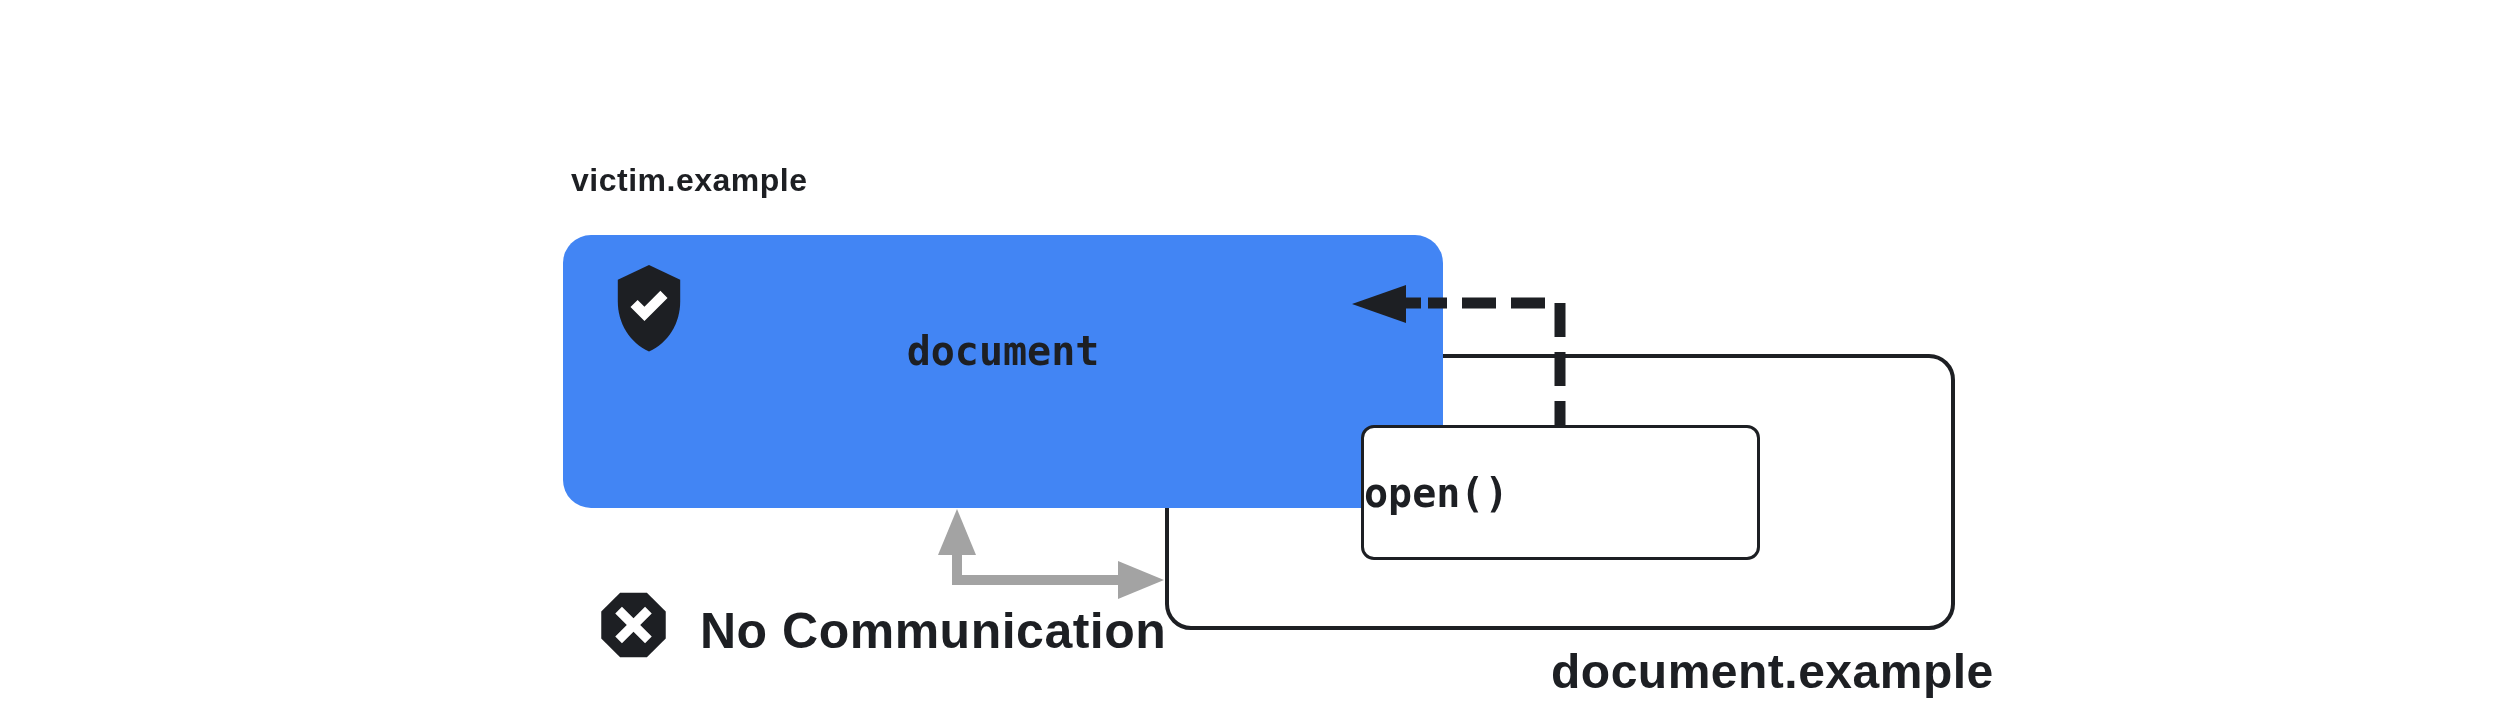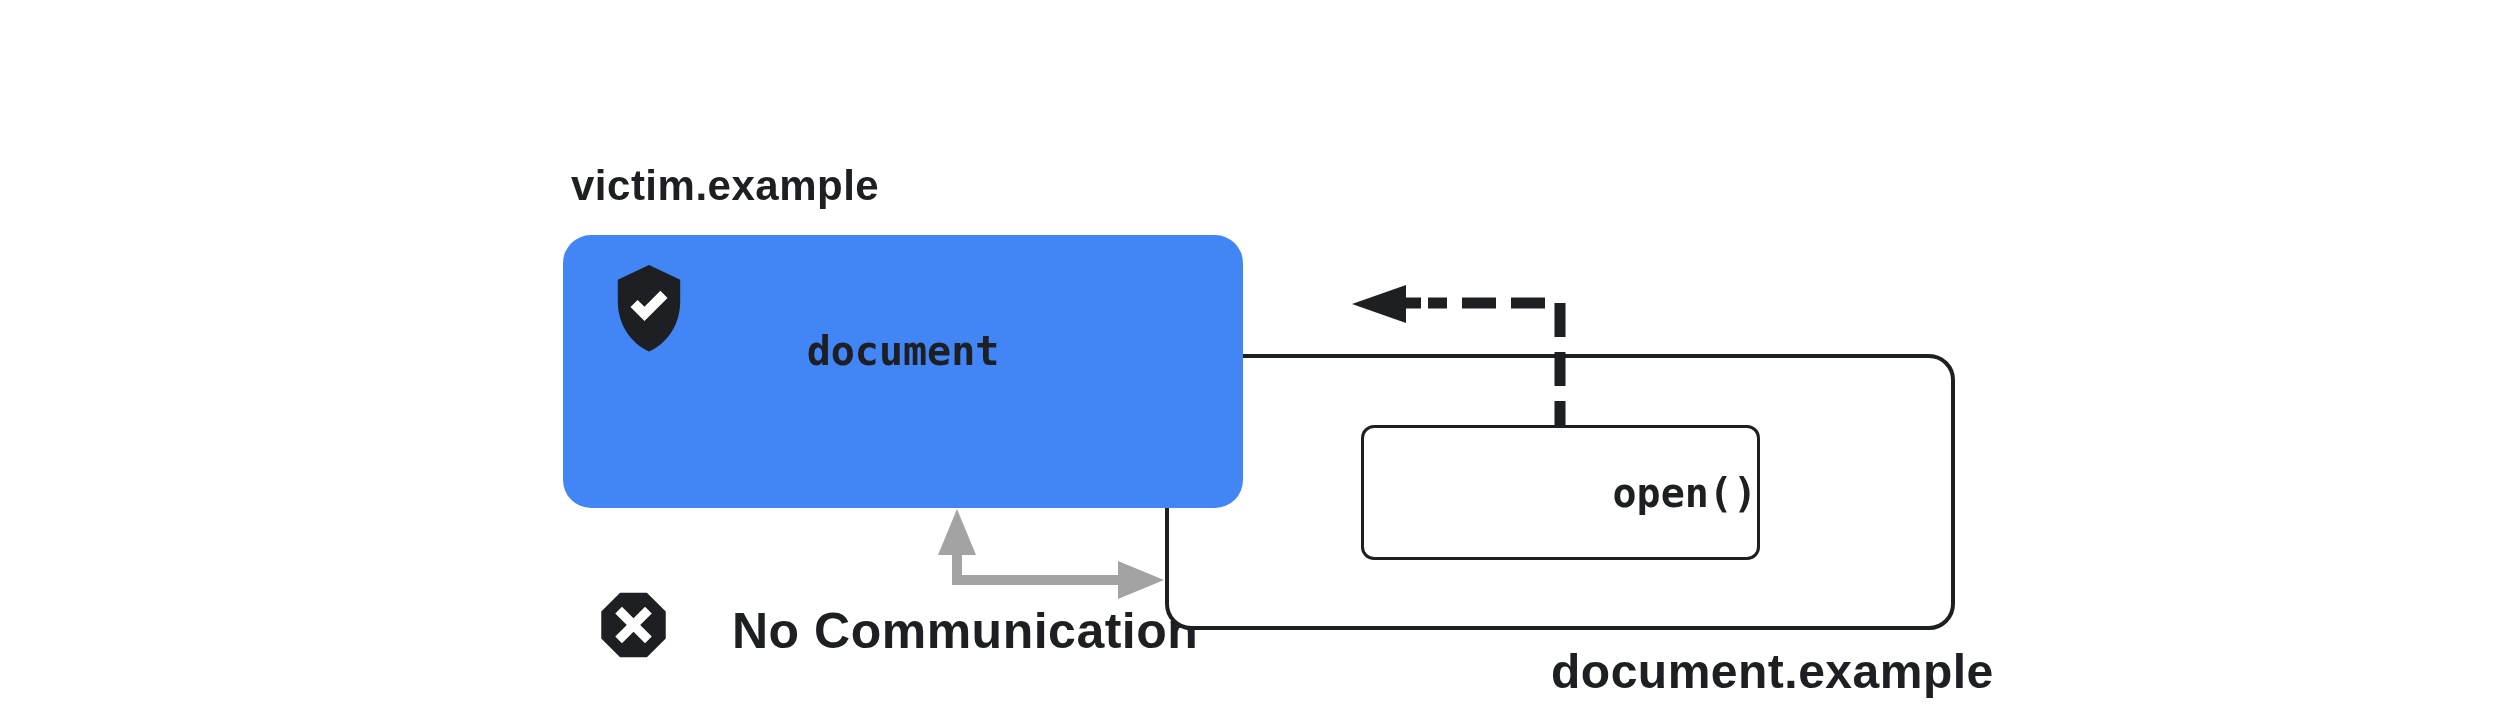--- a/index.html
+++ b/index.html
@@ -16,27 +16,27 @@
     background:var(--background);
     overflow:hidden;
   }
   .label{
     position:absolute;
     font-weight:bold;
     color:var(--ink);
     white-space:nowrap;
     letter-spacing:.5px;
   }
-  .victim-label{left:571px;top:162px;font-size:42px;}
+  .victim-label{left:571px;top:162px;font-size:32px;}
   .attacker-label{left:1551px;top:644px;font-size:48px;}
-  .nocomm-label{left:700px;top:602px;font-size:50px;margin-left:32px;}
+  .nocomm-label{left:700px;top:602px;font-size:50px;}
 
   .victim-box{
     position:absolute;
-    left:563px;top:235px;width:680px;height:273px;
+    left:563px;top:235px;width:880px;height:273px;
     background:var(--victim-blue);
     border-radius:28px;
     z-index:2;
   }
   .victim-box .shield{
     position:absolute;left:47px;top:27px;width:78px;height:92px;
   }
   .doc-text{
     position:absolute;top:93px;left:0;width:100%;
     text-align:center;
@@ -54,21 +54,21 @@
     border-radius:26px;
     z-index:1;
   }
   .open-box{
     position:absolute;
     left:1361px;top:425px;width:399px;height:135px;
     background:var(--background);
     border:3.5px solid var(--ink);
     border-radius:13px;
     z-index:3;
-    display:flex;align-items:center;justify-content:flex-end;
+    display:flex;align-items:center;justify-content:flex-start;
     font-family:"DejaVu Sans Mono",monospace;
     font-weight:bold;font-size:40px;color:var(--ink);
   }
   .overlay{
     position:absolute;left:0;top:0;width:2500px;height:727px;
     z-index:4;pointer-events:none;
   }
   .x-icon{
     position:absolute;left:597px;top:586px;width:73px;height:78px;z-index:5;
   }

